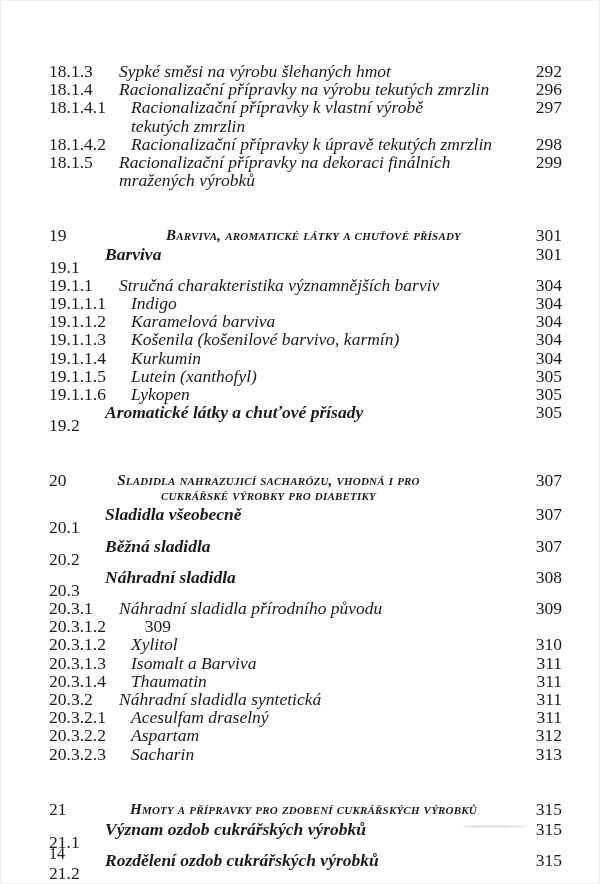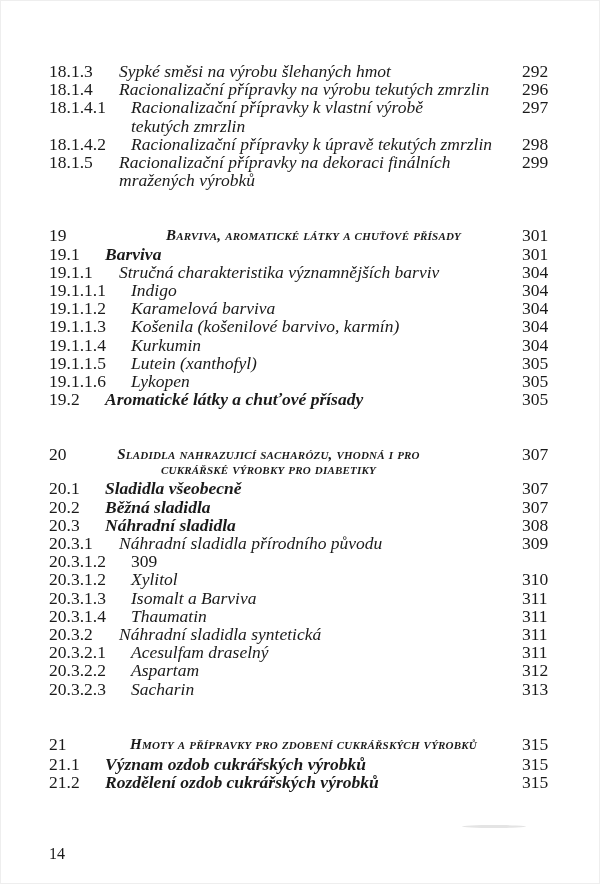--- a/index.html
+++ b/index.html
@@ -9,24 +9,24 @@
     color: #1a1a1a; position: relative; overflow: hidden;
   }
   .page-frame {
     position: absolute; left: 0; top: 0; width: 598px; height: 882px;
     border: 1px solid #eeeeee;
   }
   .toc { position: absolute; left: 49px; top: 62px; width: 513px; }
   .row { display: flex; align-items: flex-start; font-size: 17.5px; line-height: 18.2px; }
   .num { flex: 0 0 auto; white-space: nowrap; }
   .title { flex: 1 1 auto; font-style: italic; }
-  .page { flex: 0 0 40px; white-space: nowrap; font-family: Liberation Serif, serif; }
+  .page { flex: 0 0 40px; text-align: right; white-space: nowrap; font-family: Liberation Serif, serif; }
   .lvl-l3 .num { width: 70px; }
   .lvl-l4 .num { width: 82px; }
-  .lvl-l2 .num { width: 56px; }
+  .lvl-l2 .num { width: 56px; margin-top: 13px; }
   .lvl-ch .num { width: 56px; }
   .italic .title { }
   .bold .title { font-weight: bold; }
   .caps .title {
     font-variant: small-caps; font-weight: bold; font-size: 15px;
     line-height: 15px; letter-spacing: 0.2px; padding-top: 2px; text-align: center;
   }
   .gap { height: 37px; }
   .gap-sm { height: 2px; }
   .footer-num { position: absolute; left: 49px; top: 845px; font-size: 16px; }

